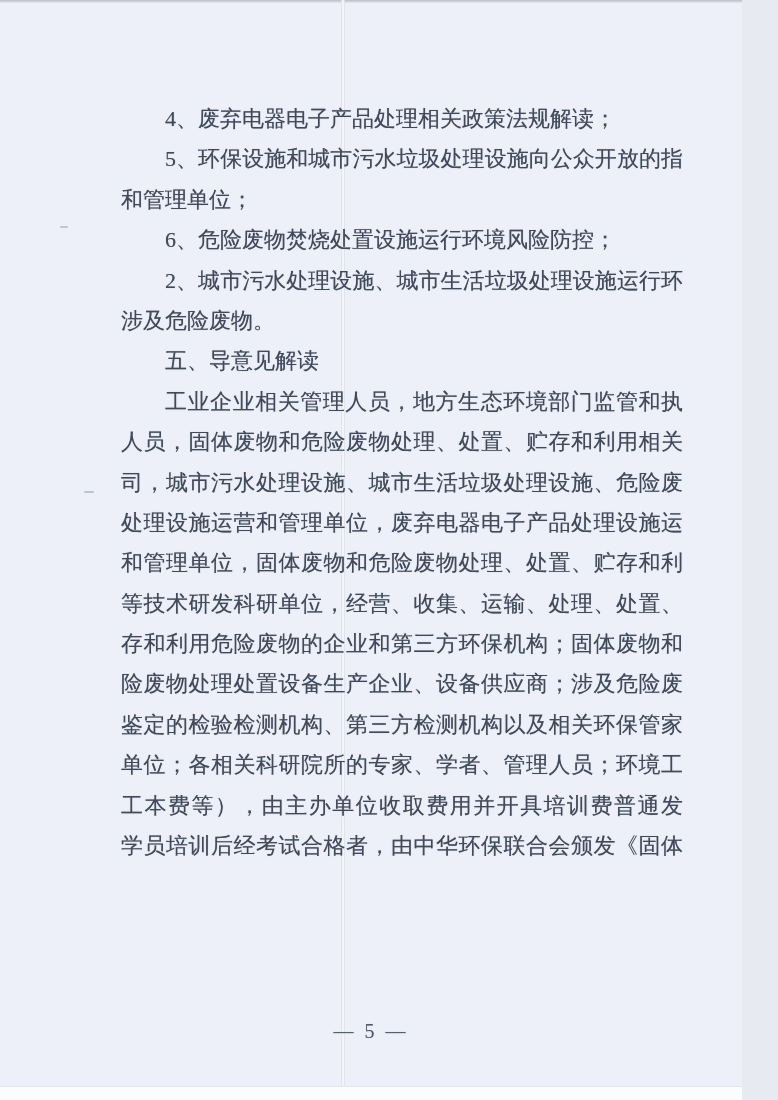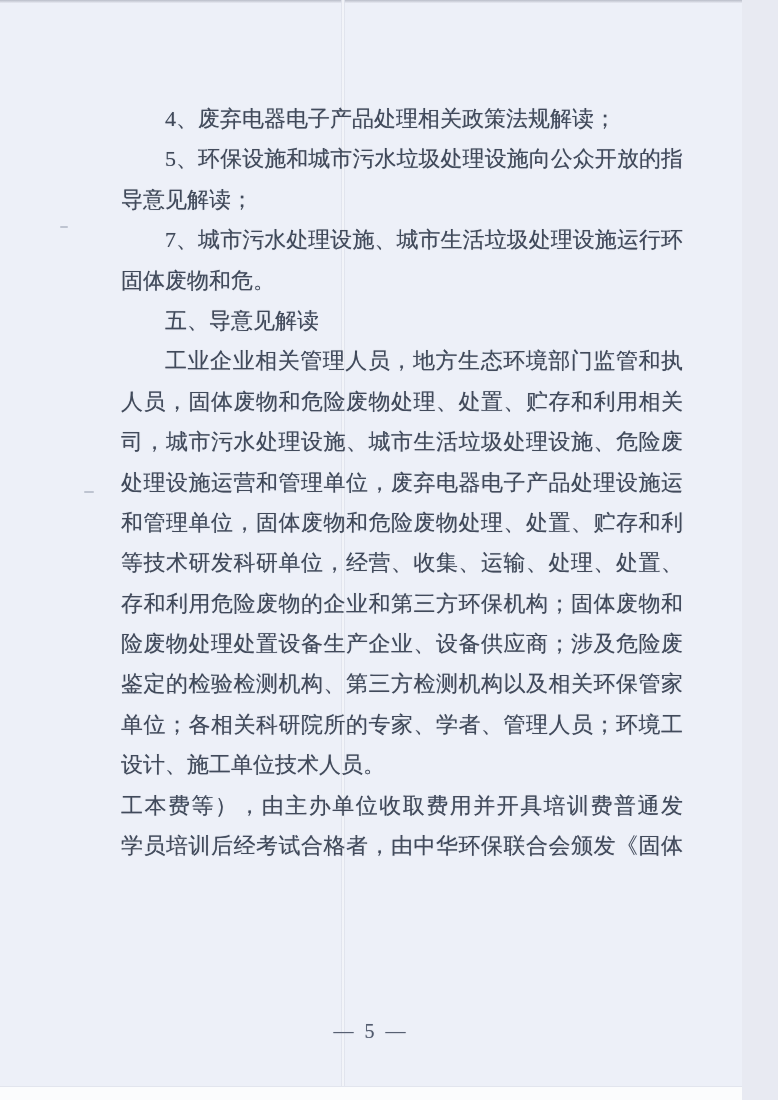--- a/index.html
+++ b/index.html
@@ -105,34 +105,34 @@
   <div class="fold-line"></div>
   <div class="right-edge"></div>
   <div class="bottom-strip"></div>
   <div class="speck speck-1"></div>
   <div class="speck speck-2"></div>
 
   <div class="text-block">
 
   <div class="line indent">4、废弃电器电子产品处理相关政策法规解读；</div>
       <div class="line indent stretch">5、环保设施和城市污水垃圾处理设施向公众开放的指</div>
-      <div class="line">导意见解读；</div>
-      <div class="line indent stretch">7、城市污水处理设施、城市生活垃圾处理设施运行环</div>
-      <div class="line">固体废物和危。</div>
+      <div class="line">和管理单位；</div>
+      <div class="line indent">6、危险废物焚烧处置设施运行环境风险防控；</div>
+      <div class="line indent stretch">2、城市污水处理设施、城市生活垃圾处理设施运行环</div>
+      <div class="line">涉及危险废物。</div>
       <div class="line indent">五、导意见解读</div>
       <div class="line indent stretch">工业企业相关管理人员，地方生态环境部门监管和执法</div>
       <div class="line stretch">人员，固体废物和危险废物处理、处置、贮存和利用相关公</div>
       <div class="line stretch">司，城市污水处理设施、城市生活垃圾处理设施、危险废物</div>
       <div class="line stretch">处理设施运营和管理单位，废弃电器电子产品处理设施运营</div>
       <div class="line stretch">和管理单位，固体废物和危险废物处理、处置、贮存和利用</div>
       <div class="line stretch">等技术研发科研单位，经营、收集、运输、处理、处置、贮</div>
       <div class="line stretch">存和利用危险废物的企业和第三方环保机构；固体废物和危</div>
       <div class="line stretch">险废物处理处置设备生产企业、设备供应商；涉及危险废物</div>
       <div class="line stretch">鉴定的检验检测机构、第三方检测机构以及相关环保管家等</div>
       <div class="line stretch">单位；各相关科研院所的专家、学者、管理人员；环境工程</div>
-      <div class="line">设计、施工单位技术人员。</div>
       <div class="line stretch">工本费等），由主办单位收取费用并开具培训费普通发票。</div>
       <div class="line stretch">学员培训后经考试合格者，由中华环保联合会颁发《固体废</div>
     </div>
 
   <div class="page-footer">— 5 —</div>
 
 </div>
 
 </body></html>

